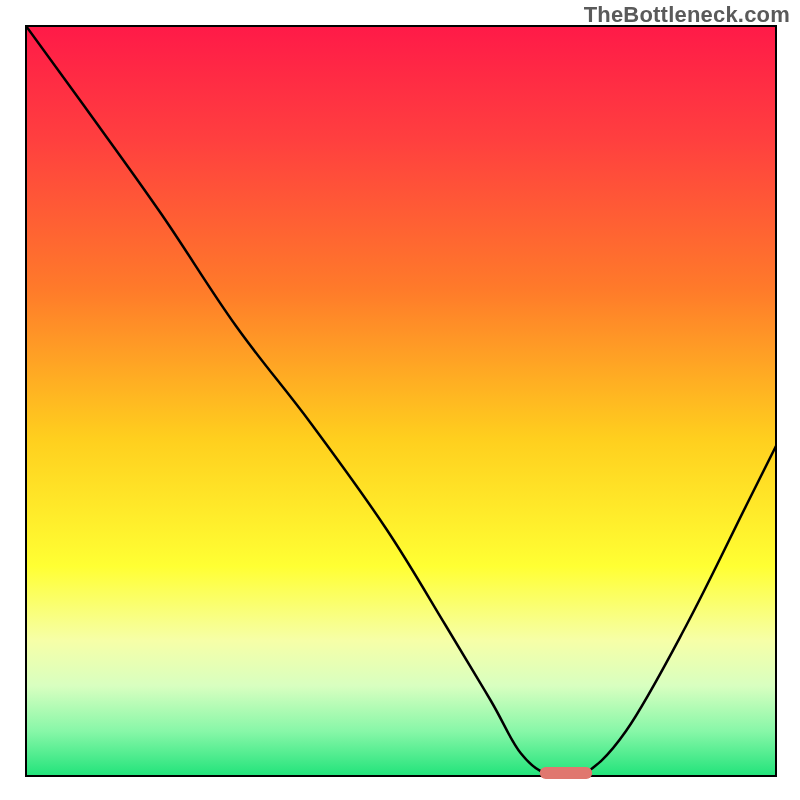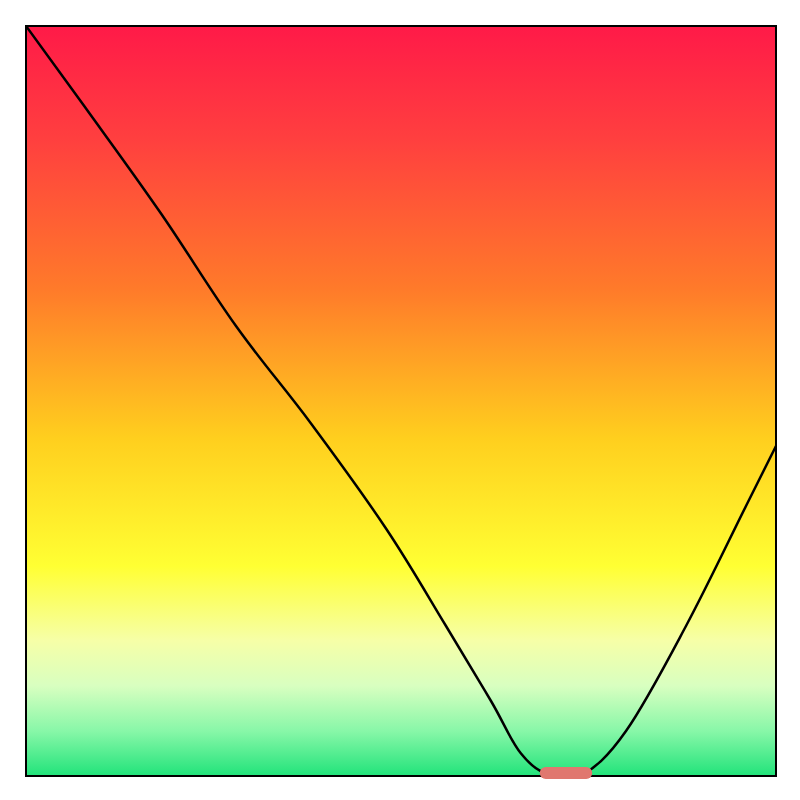--- a/index.html
+++ b/index.html
@@ -28,20 +28,21 @@
   }
   svg {
     display: block;
   }
 </style>
 </head>
 <body>
 
 <div class="frame">
 
+  <div class="watermark">TheBottleneck.com</div>
 
   <svg id="chart-svg" width="800" height="800" viewBox="0 0 800 800">
     <defs>
       <linearGradient id="heat" x1="0" y1="0" x2="0" y2="1">
           <stop offset="0%" stop-color="#ff1a48"></stop>
           <stop offset="15%" stop-color="#ff3f3f"></stop>
           <stop offset="35%" stop-color="#ff7a2a"></stop>
           <stop offset="55.00000000000001%" stop-color="#ffcf1e"></stop>
           <stop offset="72%" stop-color="#ffff33"></stop>
           <stop offset="82%" stop-color="#f6ffa8"></stop>

